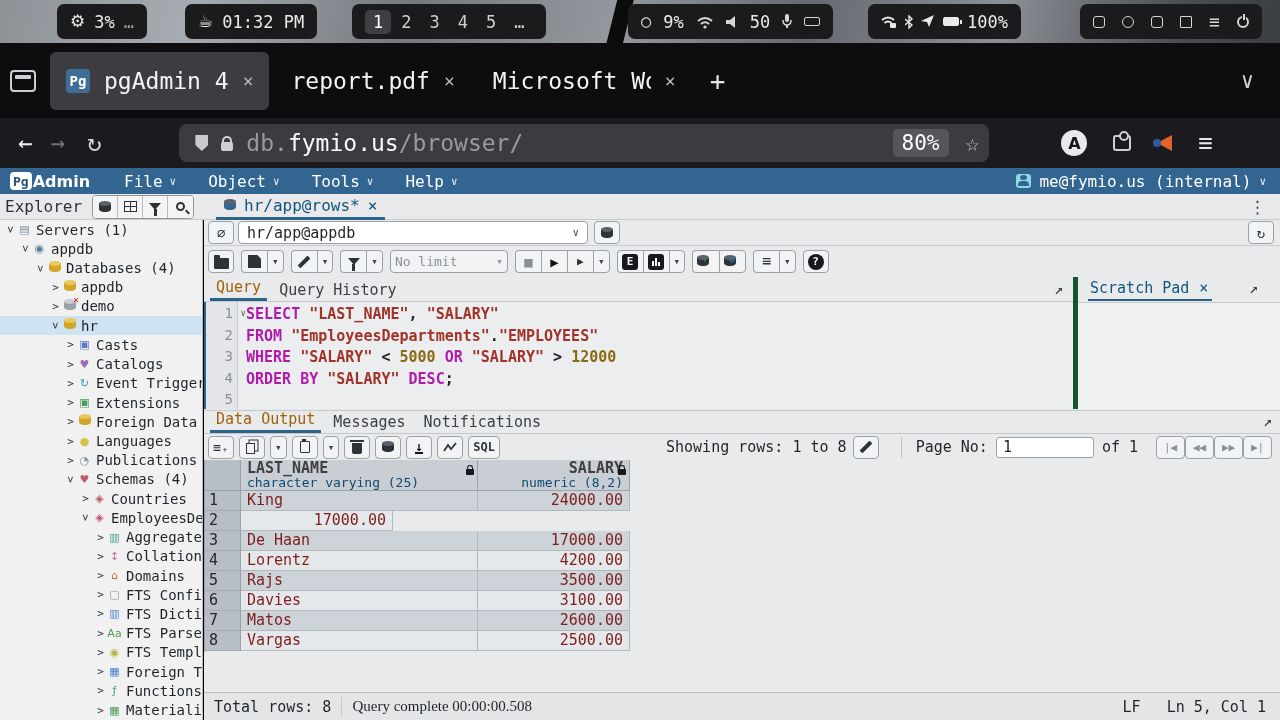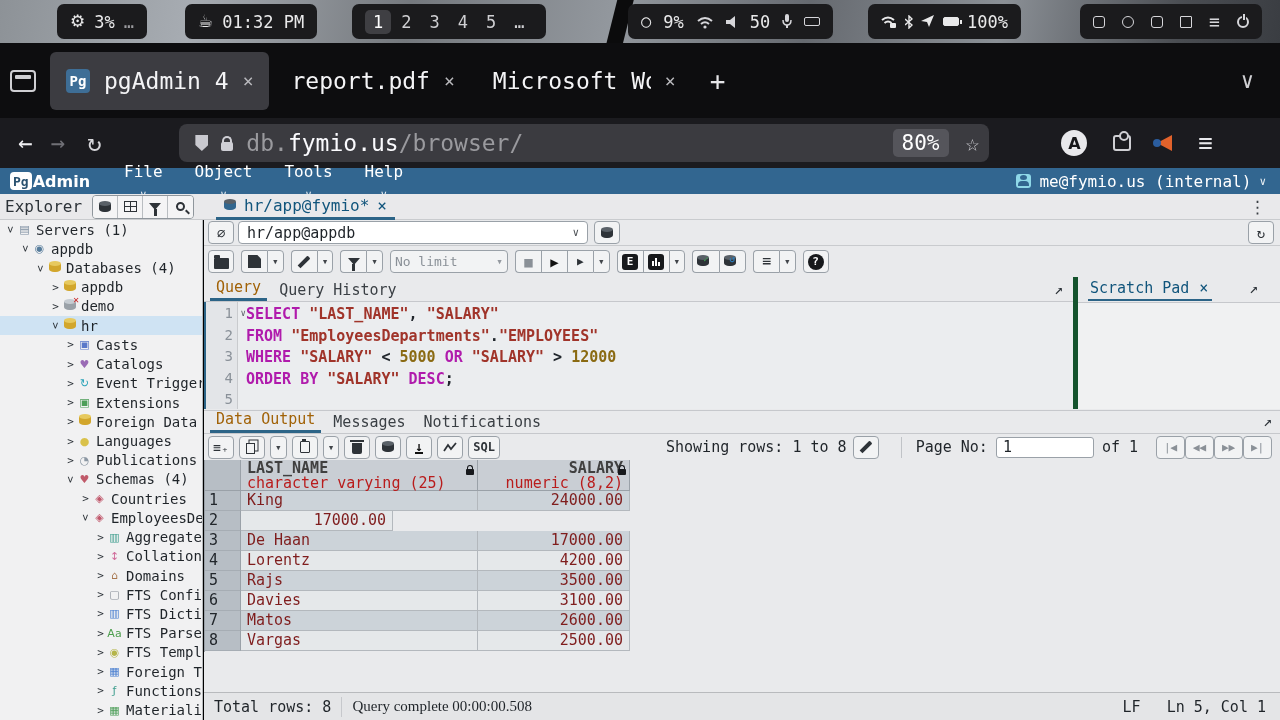--- a/index.html
+++ b/index.html
@@ -45,21 +45,21 @@
   .ic-mega{width:0;height:0;border-top:8px solid transparent;border-bottom:8px solid transparent;border-right:15px solid #e2622b;position:relative;}
   .ic-mega::before{content:"";position:absolute;left:-4px;top:-4px;width:8px;height:8px;border-radius:50%;background:#2b5d9e;}
   .urlx{display:flex;align-items:center;gap:26px;margin-left:72px;color:#e9e9ec;}
 
   
   .pgheader{position:absolute;left:0;top:168px;width:1280px;height:26px;background:#326690;display:flex;align-items:center;color:#fff;font-size:16px;}
   .pglogo{display:flex;align-items:center;margin-left:10px;gap:1px;}
   .pglogo .pgbox{background:#fff;color:#29516f;font-weight:bold;font-size:13px;border-radius:4px;padding:0 3px;height:18px;display:flex;align-items:center;}
   .pglogo .adm{font-weight:bold;font-family:"DejaVu Sans",sans-serif;font-size:16px;}
   .pgmenus{display:flex;margin-left:22px;gap:8px;}
-  .pgmenu{padding:0 12px;display:flex;gap:7px;align-items:center;flex-direction:column;}
+  .pgmenu{padding:0 12px;display:flex;gap:7px;align-items:center;}
   .caret{font-size:11px;opacity:.9;}
   .pguser{margin-left:auto;margin-right:14px;display:flex;align-items:center;gap:8px;}
   .usr-ic{width:15px;height:14px;background:#8fd8e8;border-radius:3px;position:relative;}
   .usr-ic::before{content:"";position:absolute;left:4px;top:1px;width:7px;height:5px;border-radius:50%;background:#326690;}
   .usr-ic::after{content:"";position:absolute;left:2px;top:7px;width:11px;height:5px;border-radius:4px 4px 0 0;background:#326690;}
 
   
   .secondrow{position:absolute;left:0;top:194px;width:1280px;height:26px;background:#e9e9eb;border-bottom:1px solid #c9cbce;display:flex;align-items:center;font-size:16px;color:#2c3238;}
   .exp-label{margin-left:5px;}
   .exp-btns{display:flex;margin-left:10px;border:1px solid #8f969c;border-radius:4px;overflow:hidden;}
@@ -121,21 +121,21 @@
   .showing{margin-left:auto;display:flex;align-items:center;gap:6px;}
   .pageno{display:flex;align-items:center;gap:8px;margin-left:16px;border-left:1px solid #c0c3c7;padding-left:14px;}
   .pageinput{width:98px;height:21px;background:#fff;border:1px solid #9aa1a8;border-radius:3px;padding:0 6px;font-size:15px;display:flex;align-items:center;}
   .navgrp{display:flex;margin-left:12px;margin-right:8px;}
   .navgrp .btn{color:#8a9097;font-size:11px;min-width:29px;}
 
   .grid{position:absolute;left:0;top:240px;width:426px;height:192px;font-size:15px;border-left:1px solid #9aa1a8;}
   .ghead{display:flex;height:31px;background:#c9ced4;border-bottom:1px solid #9aa1a8;}
   .gh{border-right:1px solid #9aa1a8;padding:1px 6px;position:relative;}
   .gh .hn{font-weight:bold;color:#404040;line-height:15px;}
-  .gh .ht{font-size:15px;color:#b91c1c;line-height:14px;}
+  .gh .ht{font-size:13px;color:#0c4a6e;line-height:14px;}
   .gh .lk{position:absolute;right:3px;top:9px;width:8px;height:6px;background:#17191c;border-radius:1px;}
   .gh .lk::before{content:"";position:absolute;top:-4px;left:1px;width:4px;height:4px;border:1.5px solid #17191c;border-bottom:none;border-radius:3px 3px 0 0;}
   .gh0{width:36px;background:#b7bec5;border-right:1px solid #9aa1a8;}
   .grow{display:flex;height:20px;}
   .grow .gc{border-right:1px solid #b3b8bd;border-bottom:1px solid #b3b8bd;padding:0 6px;line-height:19px;color:#7f1d1d;overflow:hidden;white-space:nowrap;}
   .grow .gnum{width:36px;background:#b7bec5;border-right:1px solid #9aa1a8;border-bottom:1px solid #a6adb4;text-align:left;padding:0 4px;line-height:19px;color:#22272c;}
   .grow:nth-child(odd) .gc{background:#ccd3d9;}
   .grow:nth-child(even) .gc{background:#e5e8ea;}
   .c-name{width:238px;}
   .c-sal{width:152px;text-align:right;}
@@ -317,21 +317,21 @@
         </span>
       <span class="exp-btn">
           <span class="ic-funnel"></span>
         </span>
       <span class="exp-btn">
           <span class="ic-search"></span>
         </span>
     </div>
     <div class="qtab">
       <span class="cyl cy-d" style="--x:0;background:#33678f;"></span>
-      <span>hr/app@fymio*</span>
+      <span>hr/app@rows*</span>
       <span>×</span>
     </div>
     <span class="kebab">⋮</span>
   </div>
 
   <div class="sidebar">
     <div id="tree">
         <div class="titem" style="padding-left: 4px;">
           <span class="tw exp">&gt;</span>
           <span class="ticon" style="color: rgb(125, 142, 160);">▤</span>

